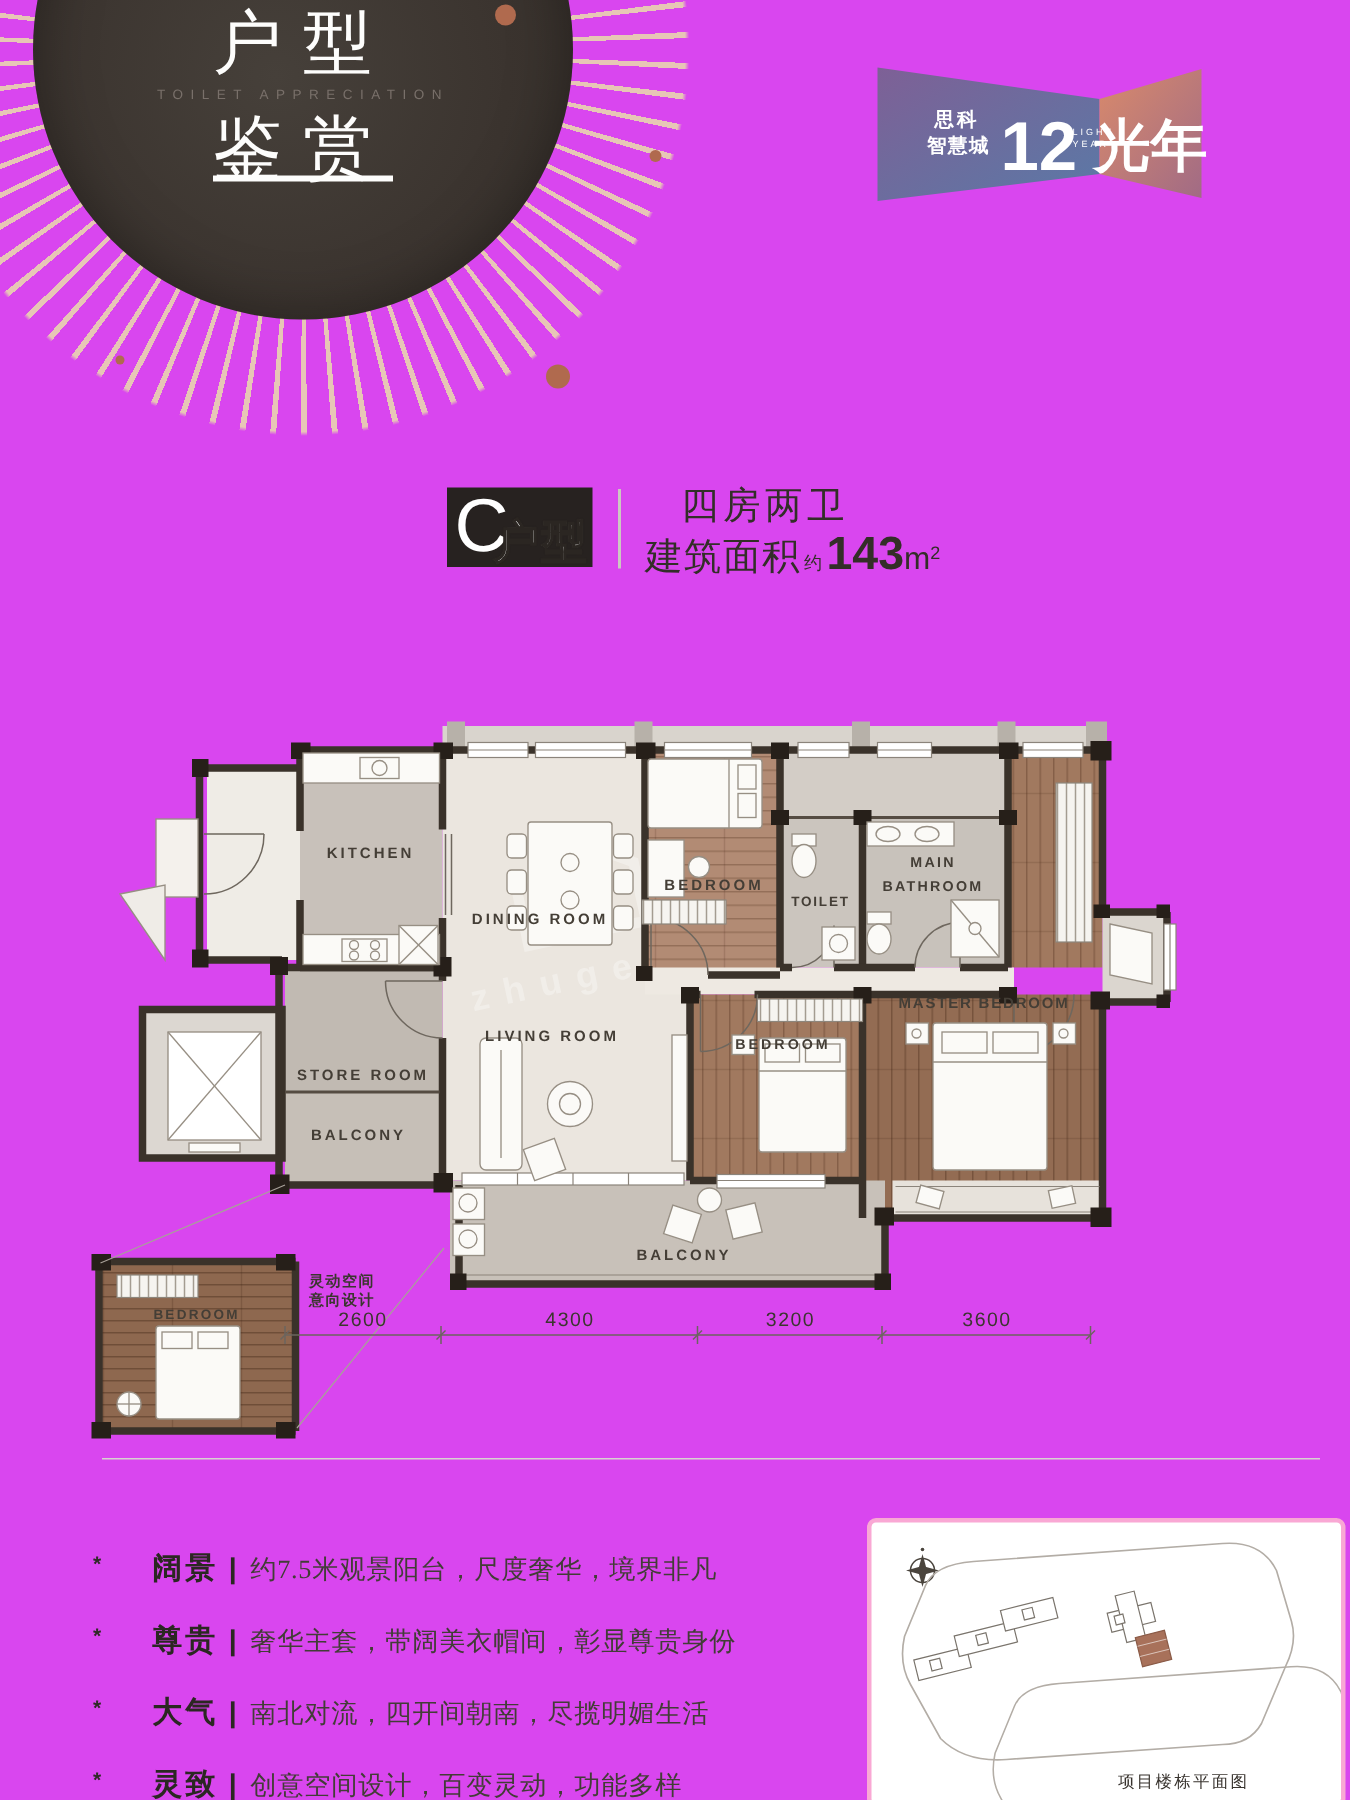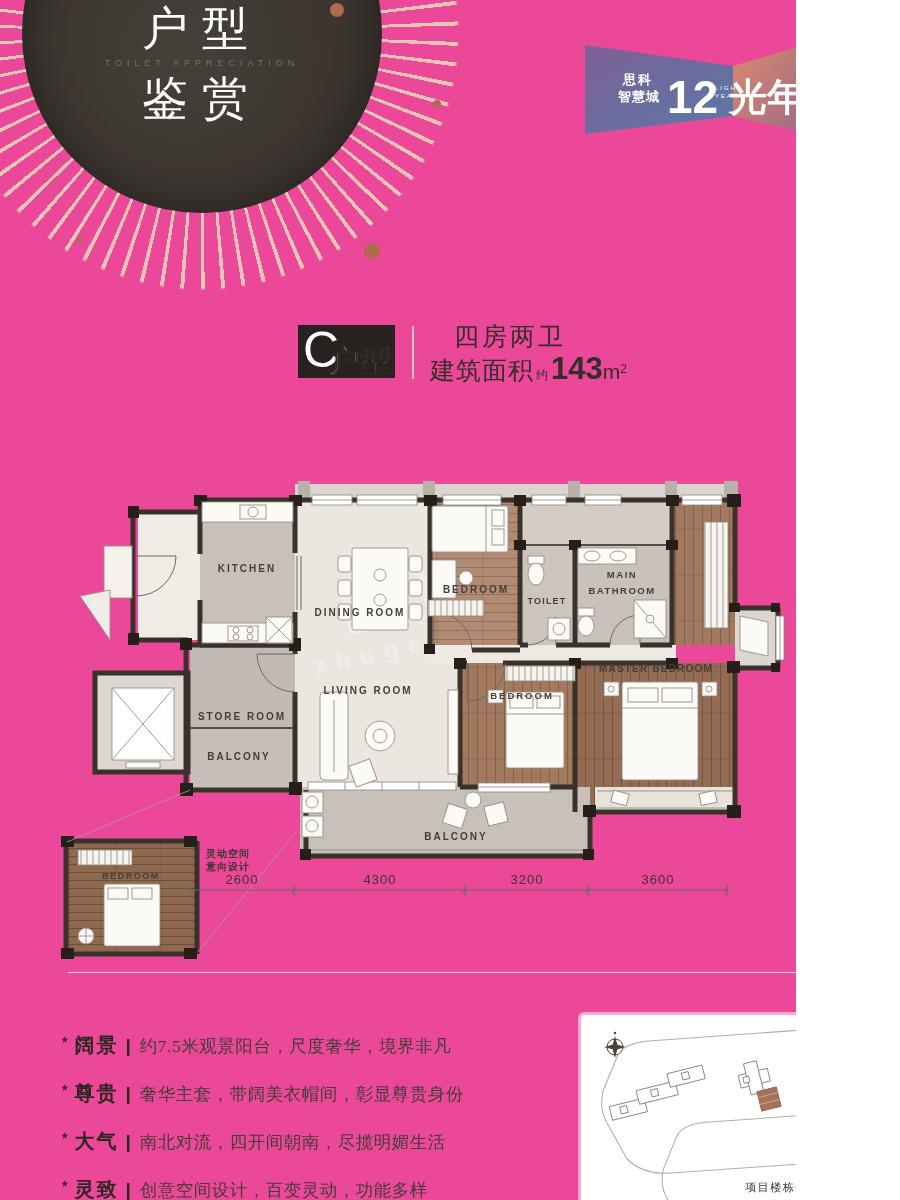--- a/index.html
+++ b/index.html
@@ -1,31 +1,31 @@
 <!DOCTYPE html>
 <html><head>
 <meta charset="utf-8">
 <style>
   html,body{margin:0;padding:0;background:#fff;}
-  .page{position:relative;width:796px;height:1200px;background:#ec4899;overflow:hidden;
+  .page{position:relative;width:900px;height:1200px;background:#d946ef;overflow:hidden;
         font-family:"Liberation Sans",sans-serif;color:#37322c;}
   
   .rays{position:absolute;left:-78px;top:-247px;width:560px;height:560px;
         background:repeating-conic-gradient(from 0deg,#e7c6b6 0 .9deg,transparent .9deg 4.6deg);
         -webkit-mask:radial-gradient(circle closest-side,transparent 0 62%,#000 63% 91%,transparent 92%);
         mask:radial-gradient(circle closest-side,transparent 0 62%,#000 63% 91%,transparent 92%);}
   .hero-circle{position:absolute;left:22px;top:-147px;width:360px;height:360px;border-radius:50%;
         background:radial-gradient(circle at 45% 55%,#46403a 0%,#3b342f 55%,#332d28 100%);
         box-shadow:inset 0 0 40px rgba(0,0,0,.35);}
   .hero-title{position:absolute;left:0;top:152px;width:100%;text-align:center;color:#fdfdfc;
         font-size:46px;letter-spacing:14px;font-weight:300;line-height:1;}
   .hero-sub{position:absolute;left:0;top:205px;width:100%;text-align:center;color:#79706a;
         font-size:9px;letter-spacing:5px;font-weight:400;}
   .hero-title2{position:absolute;left:0;top:222px;width:100%;text-align:center;color:#fdfdfc;
-        font-size:46px;letter-spacing:14px;font-weight:300;line-height:1;}
+        font-size:46px;letter-spacing:14px;font-weight:300;line-height:1;text-decoration:underline;}
   .dot{position:absolute;border-radius:50%;background:#b06a4e;}
   .dot1{left:330px;top:3px;width:14px;height:14px;}
   .dot2{left:433px;top:100px;width:8px;height:8px;}
   .dot3{left:77px;top:237px;width:6px;height:6px;}
   .dot4{left:364px;top:243px;width:16px;height:16px;}
   
   .logo{position:absolute;left:583px;top:38px;width:250px;height:104px;}
   
   .unit-box{position:absolute;left:298px;top:325px;width:97px;height:53px;background:#272220;}
   .unit-letter{position:absolute;left:303px;top:322px;font-size:50px;font-weight:300;color:#fff;line-height:56px;}
@@ -39,21 +39,21 @@
   .unit-area .val{font-size:31px;font-weight:700;}
   .unit-area .unit{font-size:21px;}
   .unit-area sup{font-size:12px;}
   
   .plan-svg{position:absolute;left:0;top:0;}
   .sep{position:absolute;left:68px;top:972px;width:812px;height:1px;background:#d8d4cf;}
   
   .features{position:absolute;left:62px;top:1032px;width:520px;}
   .feat{display:flex;align-items:baseline;margin-bottom:21px;white-space:nowrap;}
   .feat .mark{font-size:14px;font-weight:700;color:#2e2a25;margin-right:7px;transform:translateY(-5px);}
-  .feat .term{font-size:20px;font-weight:700;letter-spacing:2px;color:#2b2722;}
+  .feat .term{font-size:20px;font-weight:700;letter-spacing:2px;color:#2b2722;margin-left:27px;}
   .feat .bar{font-size:19px;font-weight:700;margin:0 9px 0 7px;color:#2b2722;}
   .feat .desc{font-size:17.5px;color:#423d36;letter-spacing:.5px;font-family:Liberation Serif, serif;}
   
   .siteplan{position:absolute;left:578px;top:1012px;width:313px;height:187px;
         border:3px solid #f9a8d4;border-radius:6px;background:#fff;}
   text{font-family:"Liberation Sans",sans-serif;}
   .roomlabel{font-size:10px;font-weight:700;letter-spacing:2px;fill:#443e36;}
   .dimlabel{font-size:13px;fill:#3b362f;letter-spacing:1px;}
 </style>
 </head>

